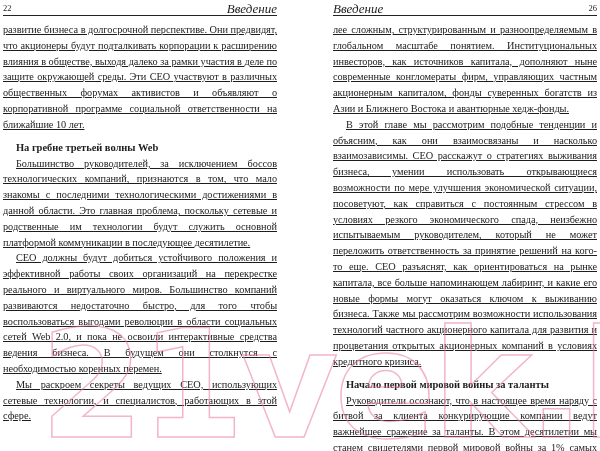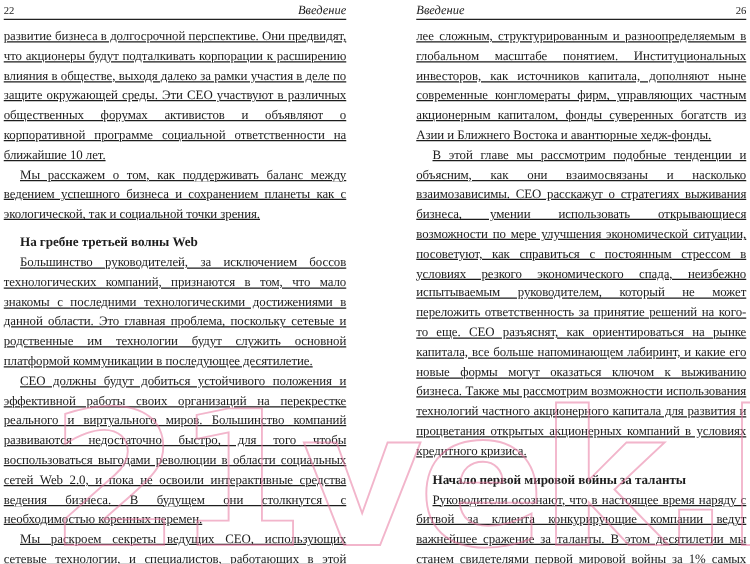--- a/index.html
+++ b/index.html
@@ -10,21 +10,21 @@
   }
   .spread { position:absolute; left:0; top:0; width:600px; height:451px; display:flex; }
   .page { position:relative; width:300px; height:385px; box-sizing:border-box; }
   .page.left { padding:0 23px 0 3px; }
   .page.right { padding:0 3px 0 33px; }
   .running-head {
     height:12px; display:flex; justify-content:space-between; align-items:flex-end;
     font-size:8.5px; line-height:9px; padding-top:1px;
     border-bottom:1.2px solid #222; padding-bottom:2px; margin-bottom:6px;
   }
-  .running-head .chapter { font-style:italic; font-size:10px; }
+  .running-head .chapter { font-style:italic; font-size:13px; }
   .body-text {
     font-size:10.3px; line-height:15.8px; text-align:justify;
     hyphens:manual; letter-spacing:-0.05px;
   }
   .body-text p { margin:0; text-indent:13px;text-decoration:underline; }
   .body-text p.cont { text-indent:0; }
   .body-text h3 {
     font-size:10.5px; font-weight:bold; margin:7px 0 1px 13px; line-height:15px;
   }
   .watermark {
@@ -42,21 +42,20 @@
 <body>
 
 <div class="spread">
   <div class="page left">
     <div class="running-head">
       <span>22</span>
       <span class="chapter">Введение</span>
     </div>
     <div class="body-text">
         <p class="cont">развитие бизнеса в долгосрочной перспективе. Они предвидят, что акционеры будут подталкивать корпорации к расширению влияния в обществе, выходя далеко за рамки участия в деле по защите окружающей среды. Эти CEO участвуют в различных общественных форумах активистов и объявляют о корпоративной программе социальной ответственности на ближайшие 10 лет.</p>
-        <p>Мы расскажем о том, как поддерживать баланс между ведением успешного бизнеса и сохранением планеты как с экологической, так и социальной точки зрения.</p>
         <h3>На гребне третьей волны Web</h3>
         <p>Большинство руководителей, за исключением боссов технологических компаний, признаются в том, что мало знакомы с последними технологическими достижениями в данной области. Это главная проблема, поскольку сетевые и родственные им технологии будут служить основной платформой коммуникации в последующее десятилетие.</p>
         <p>CEO должны будут добиться устойчивого положения и эффективной работы своих организаций на перекрестке реального и виртуального миров. Большинство компаний развиваются недостаточно быстро, для того чтобы воспользоваться выгодами революции в области социальных сетей Web 2.0, и пока не освоили интерактивные средства ведения бизнеса. В будущем они столкнутся с необходимостью коренных перемен.</p>
         <p>Мы раскроем секреты ведущих CEO, использующих сетевые технологии, и специалистов, работающих в этой сфере.</p>
       </div>
   </div>
   <div class="page right">
     <div class="running-head">
       <span class="chapter">Введение</span>
       <span>26</span>

